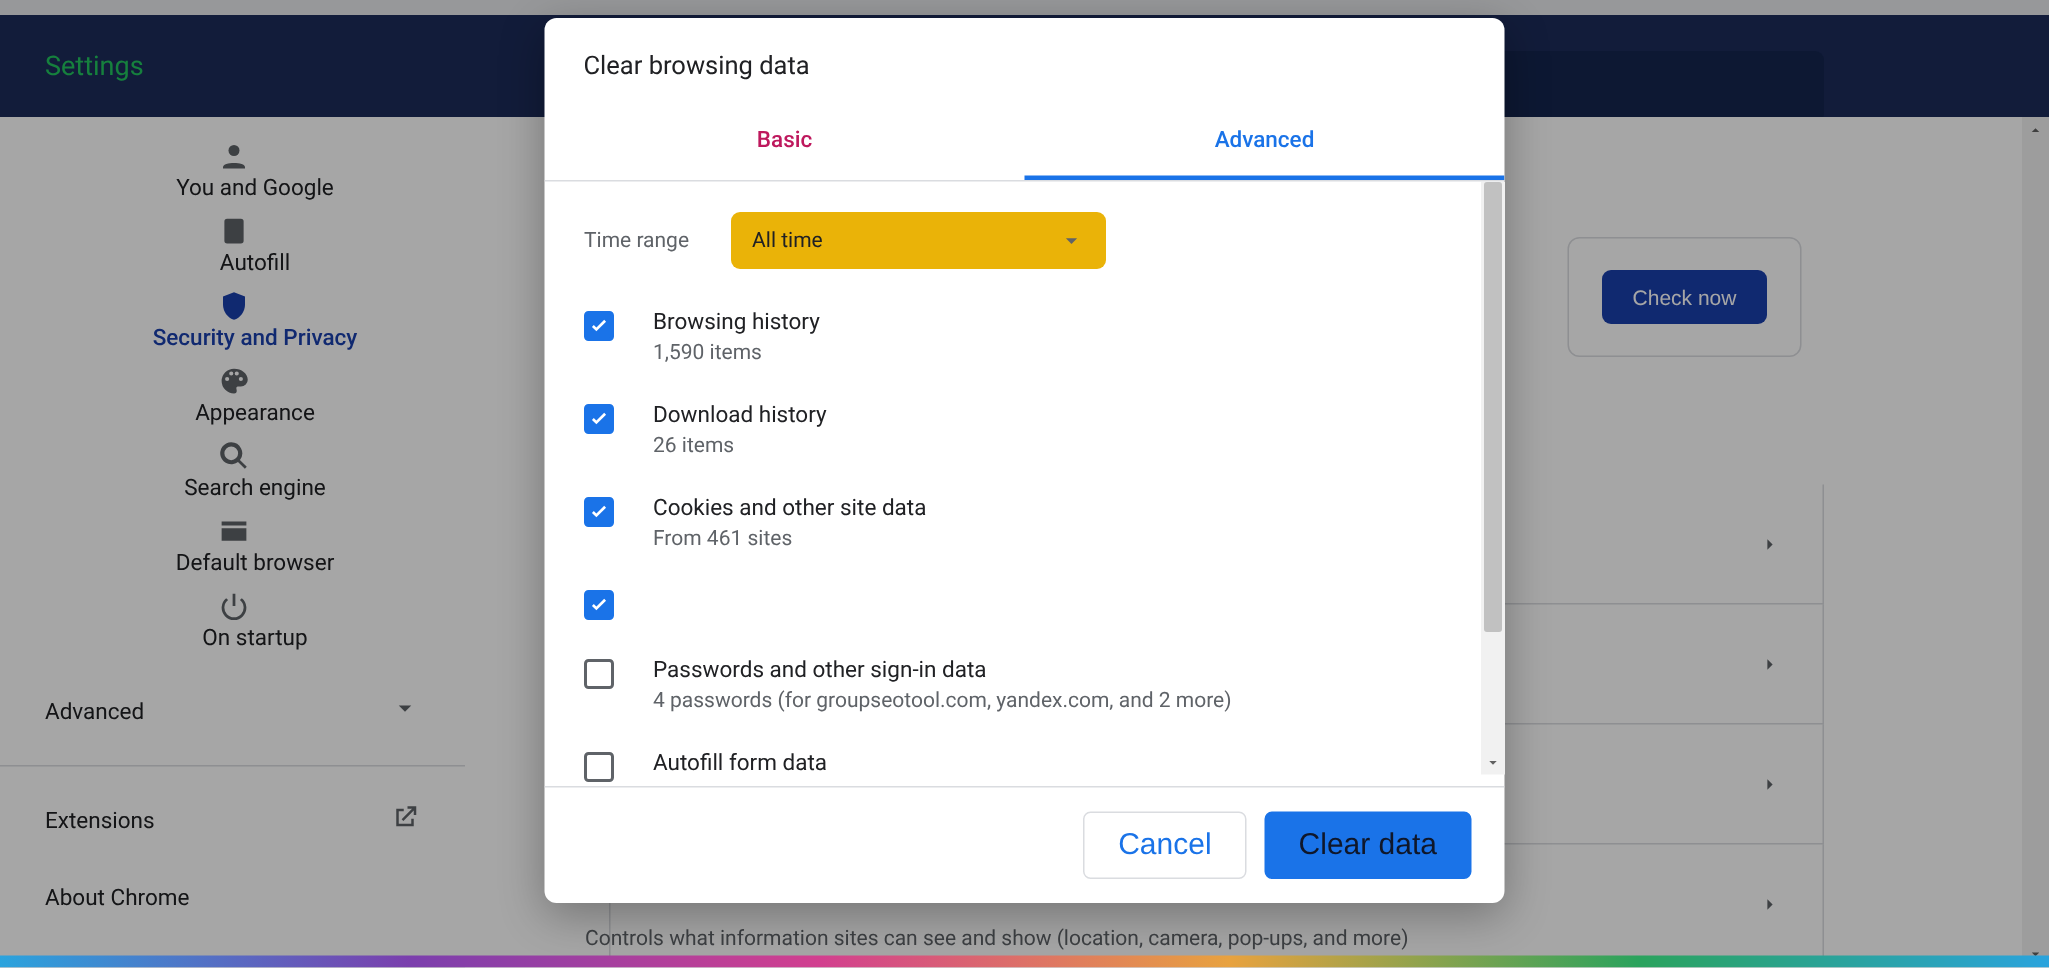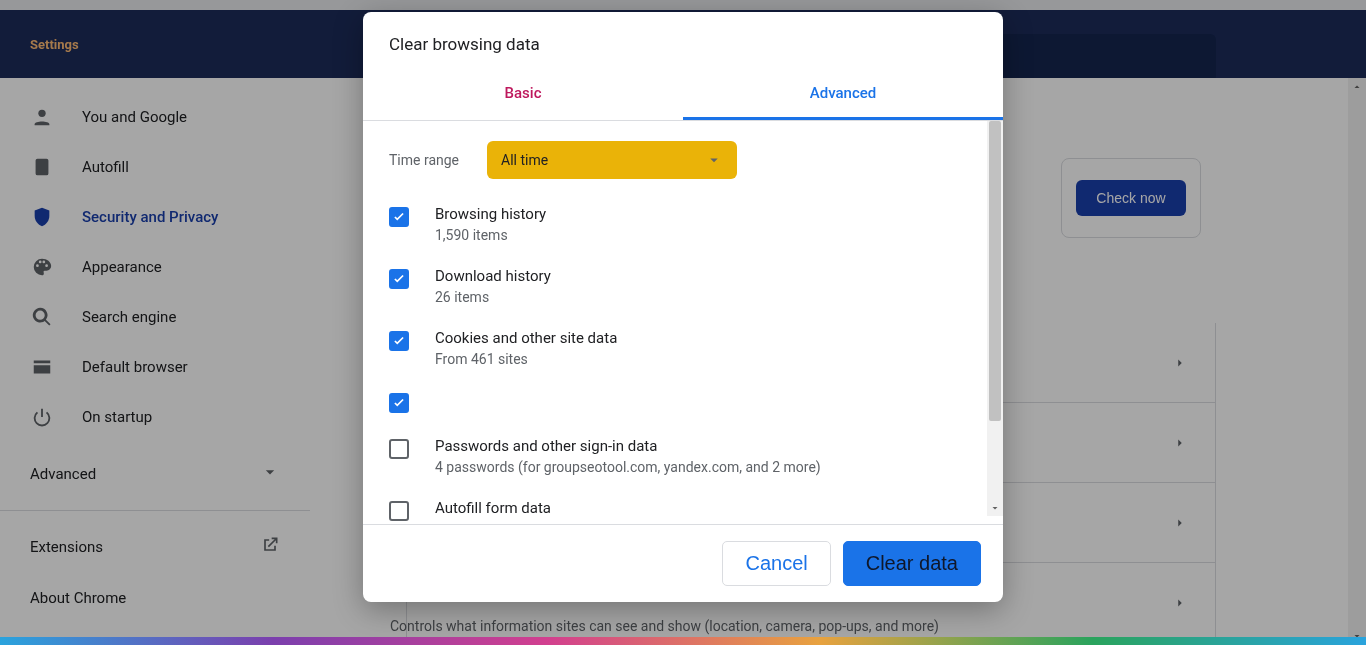--- a/index.html
+++ b/index.html
@@ -18,23 +18,23 @@
   .header-bar {
     height: 78px;
     background: #1c2b5a;
     display: flex;
     align-items: center;
     padding-left: 30px;
     position: relative;
     border-top: 10px solid #e8eaed;
   }
   .header-bar .title {
-    color: #fdba74;
-    font-size: 13px;
-    font-weight: 700;
+    color: #22c55e;
+    font-size: 18px;
+    font-weight: 400;
   }
   .header-card {
     position: absolute;
     right: 150px;
     top: 24px;
     width: 810px;
     height: 48px;
     background: #14264f;
     border-radius: 6px;
   }
@@ -51,20 +51,21 @@
     border-right: 0;
   }
   .side-item {
     display: flex;
     align-items: center;
     height: 50px;
     padding-left: 30px;
     font-size: 15px;
     color: #202124;
     cursor: pointer;
+    flex-direction: column;
   }
   .side-item.active { color: #1a3fad; font-weight: 500; }
   .side-item .icon {
     width: 24px; height: 24px; margin-right: 28px;
     display: flex; align-items: center; justify-content: center;
     fill: #5f6368;
   }
   .side-item.active .icon { fill: #1a3fad; }
   .side-adv {
     display: flex; align-items: center; justify-content: space-between;
@@ -81,21 +82,21 @@
   }
   .content {
     flex: 1;
     position: relative;
     background: #fff;
   }
   .check-now-card {
     position: absolute;
     top: 80px;
     right: 165px;
-    width: 140px;
+    width: 156px;
     height: 80px;
     border: 1px solid #dadce0;
     border-radius: 8px;
     display: flex; align-items: center; justify-content: center;
   }
   .check-now-btn {
     background: #1a3fad;
     color: #fff;
     border: none;
     border-radius: 6px;

